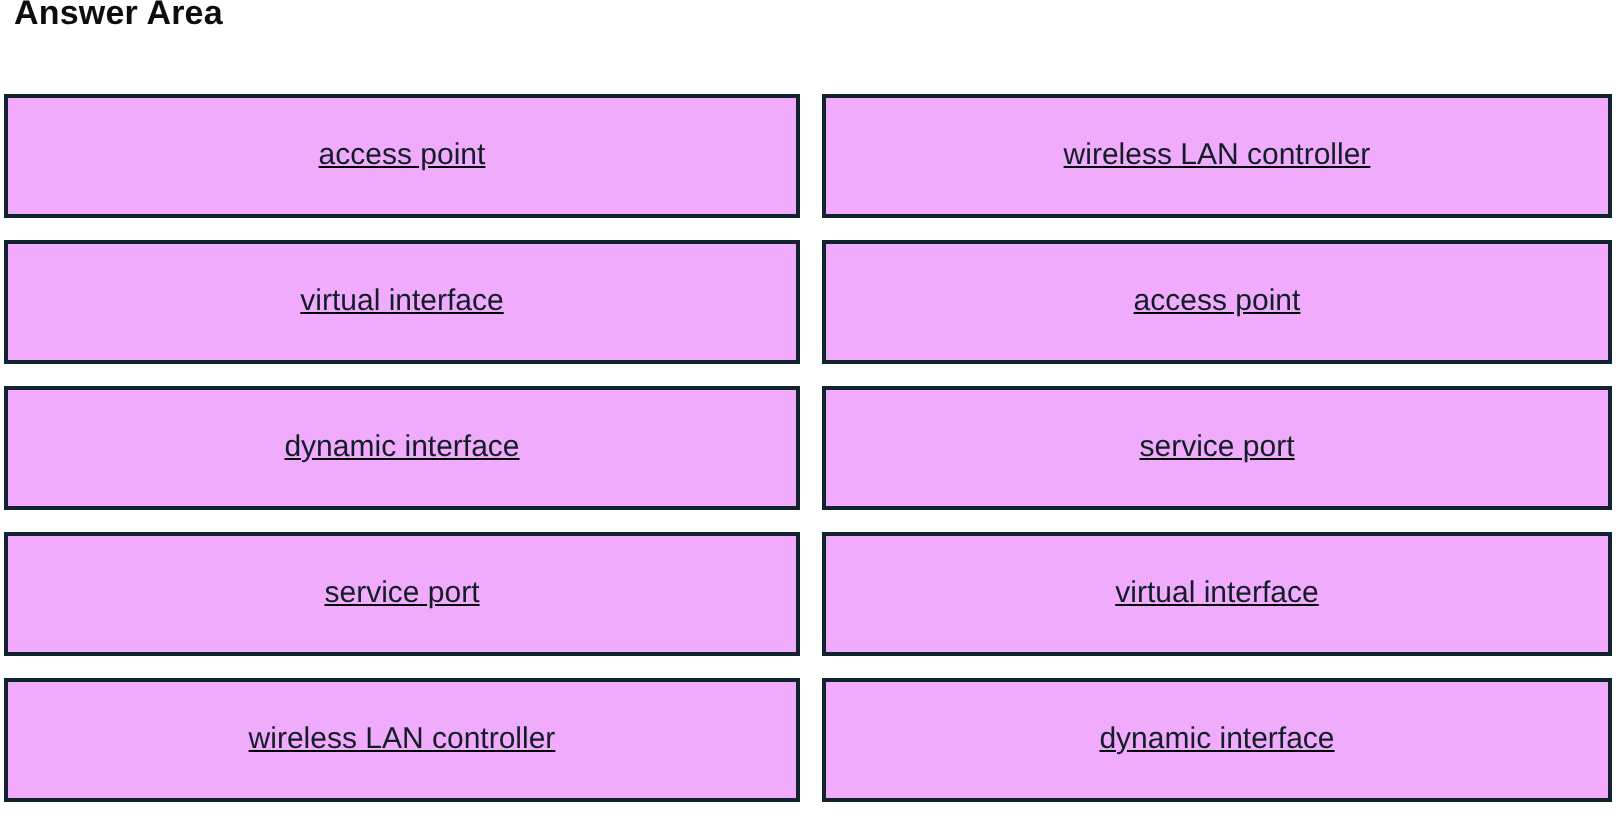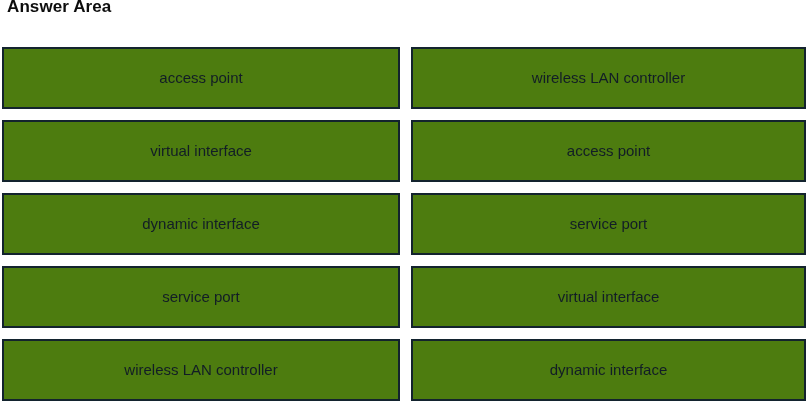--- a/index.html
+++ b/index.html
@@ -45,26 +45,27 @@
     width: 398px;
   }
   .column-right {
     left: 411px;
     width: 395px;
   }
   .option-box {
     box-sizing: border-box;
     height: 62px;
     margin-bottom: 11px;
-    background: #4d7c0f;
+    background: #f0abfc;
     border: 2px solid #13232e;
     display: flex;
     align-items: center;
     justify-content: center;
     text-align: center;
+    text-decoration: underline;
   }
   .option-box:last-child {
     margin-bottom: 0;
   }
   .option-label {
     font-size: 15px;
     color: #121d26;
     line-height: 18px;
     white-space: nowrap;
   }

